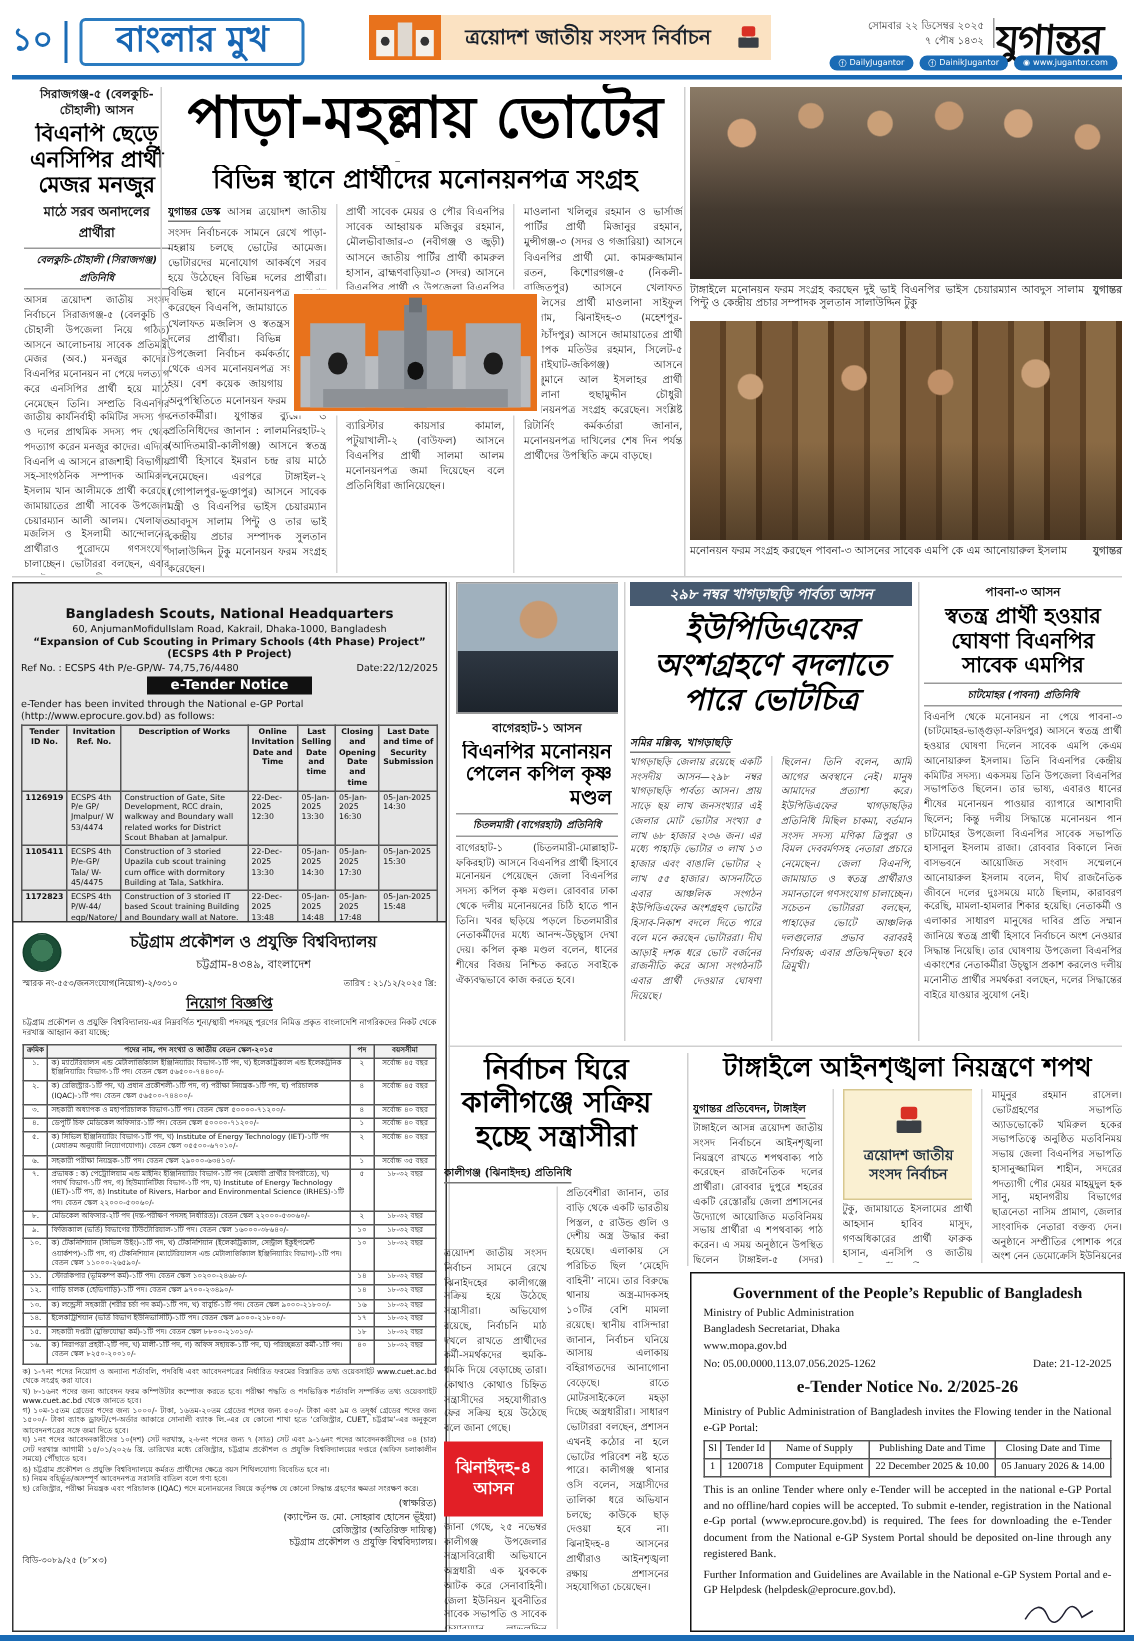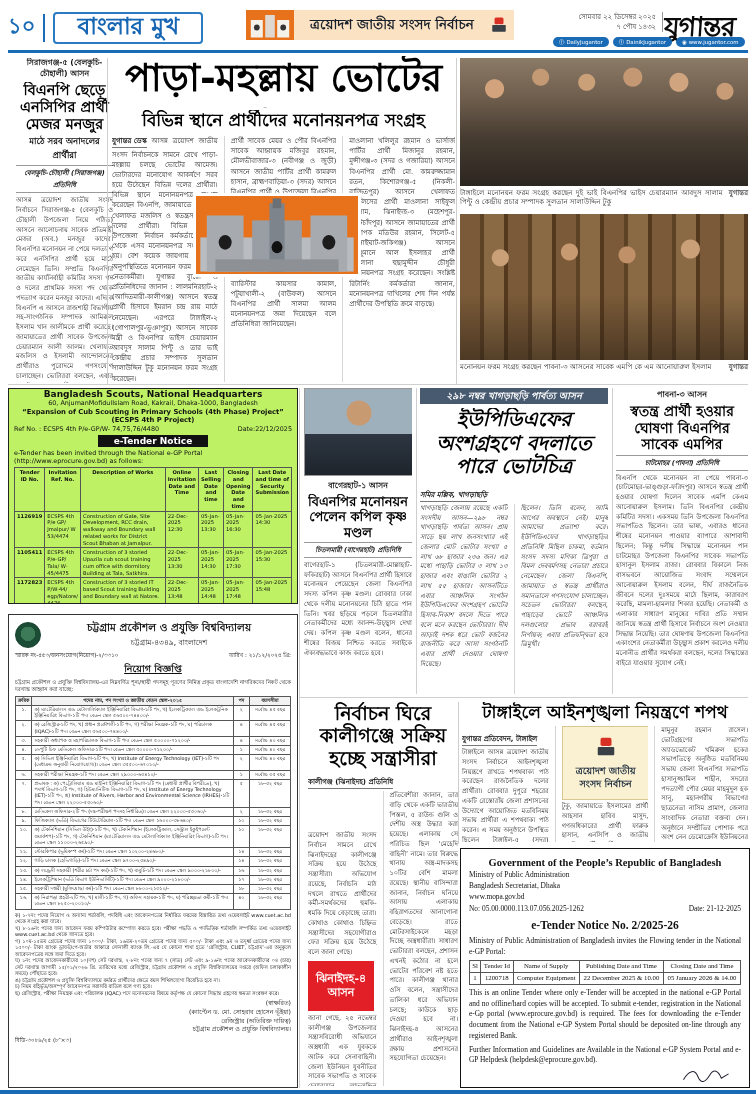--- a/index.html
+++ b/index.html
@@ -23,21 +23,21 @@
   .banner{background:#fbe2c2;display:flex;align-items:center;gap:6px;padding:0 6px 0 0;}
   .banner-title{font-weight:bold;font-size:13.5px;color:#18202b;flex:1;text-align:center;}
   .dates{font-size:6.8px;color:#333;text-align:right;line-height:1.5;border-right:1px solid #999;padding-right:6px;}
   .masthead{font-weight:bold;font-size:27px;color:#0b0b0b;transform:skewX(-4deg);letter-spacing:-1px;}
   .pills{display:flex;gap:4px;}
   .pill{background:#1a6bb5;color:#fff;border-radius:6px;font-size:5.4px;padding:1.5px 6px;display:flex;gap:2px;align-items:center;white-space:nowrap;}
   .blue-rule{background:#1a6bb5;}
   
   .ten-table{width:100%;border-collapse:collapse;}
   .ten-table th,.ten-table td{border:1px solid #555;padding:1px 2px;vertical-align:top;line-height:1.3;}
-  .scouts-box{border:1px solid #222;background:#bef264;padding:0 5px;font-size:6.4px;}
+  .scouts-box{border:1px solid #222;background:#e5e5e5;padding:16px 5px;font-size:6.4px;}
   .cuet-box{border:1px solid #333;background:#fff;padding:5px 6px;}
   .gov-box{border:1.5px solid #111;background:#fff;padding:6px 8px;
            font-family:"Liberation Serif","DejaVu Serif",serif;font-size:7.4px;line-height:1.45;}
   .etender-label{background:#111;color:#fff;font-weight:bold;font-size:9px;text-align:center;
                  width:110px;margin:2px auto;padding:1px 0;}
   
   .photo1{background:
     radial-gradient(circle 10px at 12% 24%, #d2a37c 0 9px, transparent 10px),
     radial-gradient(circle 9px at 28% 15%, #c49a74 0 8px, transparent 9px),
     radial-gradient(circle 9px at 44% 19%, #caa078 0 8px, transparent 9px),
@@ -242,21 +242,21 @@
         </tbody>
     </table>
 
   </div>
 
   <div class="vr" style="left:299px;top:388px;height:700px;"></div>
 
   <div class="abs" style="left:304px;top:388px;width:108px;height:306px;overflow:hidden;">
     <div class="portrait" style="width:108px;height:86px;border:1px solid #999;"></div>
     <div class="kicker" style="font-size:7.8px;margin-top:3px;">বাগেরহাট-১ আসন</div>
-    <div class="hl" style="font-size:13px;margin:2px 4px;">বিএনপির মনোনয়ন পেলেন কপিল কৃষ্ণ মণ্ডল</div>
+    <div class="hl" style="font-size:13px;margin:2px 4px;text-align:right;">বিএনপির মনোনয়ন পেলেন কপিল কৃষ্ণ মণ্ডল</div>
     <div class="byline-box">চিতলমারী (বাগেরহাট) প্রতিনিধি</div>
     <div class="bn-body" style="margin-top:3px;height:130px;font-size:6.5px;">বাগেরহাট-১ (চিতলমারী-মোল্লাহাট-ফকিরহাট) আসনে বিএনপির প্রার্থী হিসাবে মনোনয়ন পেয়েছেন জেলা বিএনপির সদস্য কপিল কৃষ্ণ মণ্ডল। রোববার ঢাকা থেকে দলীয় মনোনয়নের চিঠি হাতে পান তিনি। খবর ছড়িয়ে পড়লে চিতলমারীর নেতাকর্মীদের মধ্যে আনন্দ-উচ্ছ্বাস দেখা দেয়। কপিল কৃষ্ণ মণ্ডল বলেন, ধানের শীষের বিজয় নিশ্চিত করতে সবাইকে ঐক্যবদ্ধভাবে কাজ করতে হবে।</div>
   </div>
 
   <div class="vr" style="left:416px;top:388px;height:306px;"></div>
 
   <div class="abs" style="left:420px;top:388px;width:188px;height:306px;overflow:hidden;font-style:italic;">
     <div class="kicker-bar" style="height:16px;">২৯৮ নম্বর খাগড়াছড়ি পার্বত্য আসন</div>
     <div class="hl" style="font-size:20px;margin:4px 0 3px;">ইউপিডিএফের অংশগ্রহণে বদলাতে পারে ভোটচিত্র</div>
     <div class="byline" style="border-bottom:1px solid #777;display:inline-block;margin-bottom:2px;">সমির মল্লিক, খাগড়াছড়ি</div>
@@ -438,21 +438,21 @@
 
         <div class="sig-line">রেজিস্ট্রার (অতিরিক্ত দায়িত্ব)</div>
 
         <div class="sig-line">চট্টগ্রাম প্রকৌশল ও প্রযুক্তি বিশ্ববিদ্যালয়।</div>
       </div>
     <div style="font-size:5.6px;margin-top:2px;">বিডি-৩০৮৯/২৫ (৮″×৩)</div>
   </div>
 
   <div class="hr" style="left:299px;top:697px;width:449px;"></div>
 
-  <div class="abs" style="left:308px;top:702px;width:150px;height:384px;overflow:hidden;">
+  <div class="abs" style="left:296px;top:702px;width:150px;height:384px;overflow:hidden;">
     <div class="hl" style="font-size:19px;">নির্বাচন ঘিরে কালীগঞ্জে সক্রিয় হচ্ছে সন্ত্রাসীরা</div>
     <div class="byline" style="border-bottom:1px solid #777;display:inline-block;margin:3px 0 2px;">কালীগঞ্জ (ঝিনাইদহ) প্রতিনিধি</div>
     <div class="cols" style="height:330px;">
       <div style="height:100%;overflow:hidden;">
         <div class="bn-body" style="font-size:6.5px;margin-top:40px;">ত্রয়োদশ জাতীয় সংসদ নির্বাচন সামনে রেখে ঝিনাইদহের কালীগঞ্জে সক্রিয় হয়ে উঠেছে সন্ত্রাসীরা। অভিযোগ রয়েছে, নির্বাচনি মাঠ দখলে রাখতে প্রার্থীদের কর্মী-সমর্থকদের হুমকি-ধমকি দিয়ে বেড়াচ্ছে তারা। কোথাও কোথাও চিহ্নিত সন্ত্রাসীদের সহযোগীরাও ফের সক্রিয় হয়ে উঠেছে বলে জানা গেছে।</div>
         <div class="red-box" style="width:66px;height:50px;margin:3px 0;font-size:11px;">
           <div>ঝিনাইদহ-৪</div>
           <div>আসন</div>
         </div>
         <div class="bn-body" style="font-size:6.5px;">জানা গেছে, ২৫ নভেম্বর কালীগঞ্জ উপজেলার সন্ত্রাসবিরোধী অভিযানে অস্ত্রধারী এক যুবককে আটক করে সেনাবাহিনী। জেলা ইউনিয়ন যুবনীতির সাবেক সভাপতি ও সাবেক চেয়ারম্যান লাভলুদ্দিন আল মাজম। গুজরার সন্ধ্যায় রামনগরপুর বাজার থেকে তাকে গ্রেফতার করে পুলিশ।</div>

